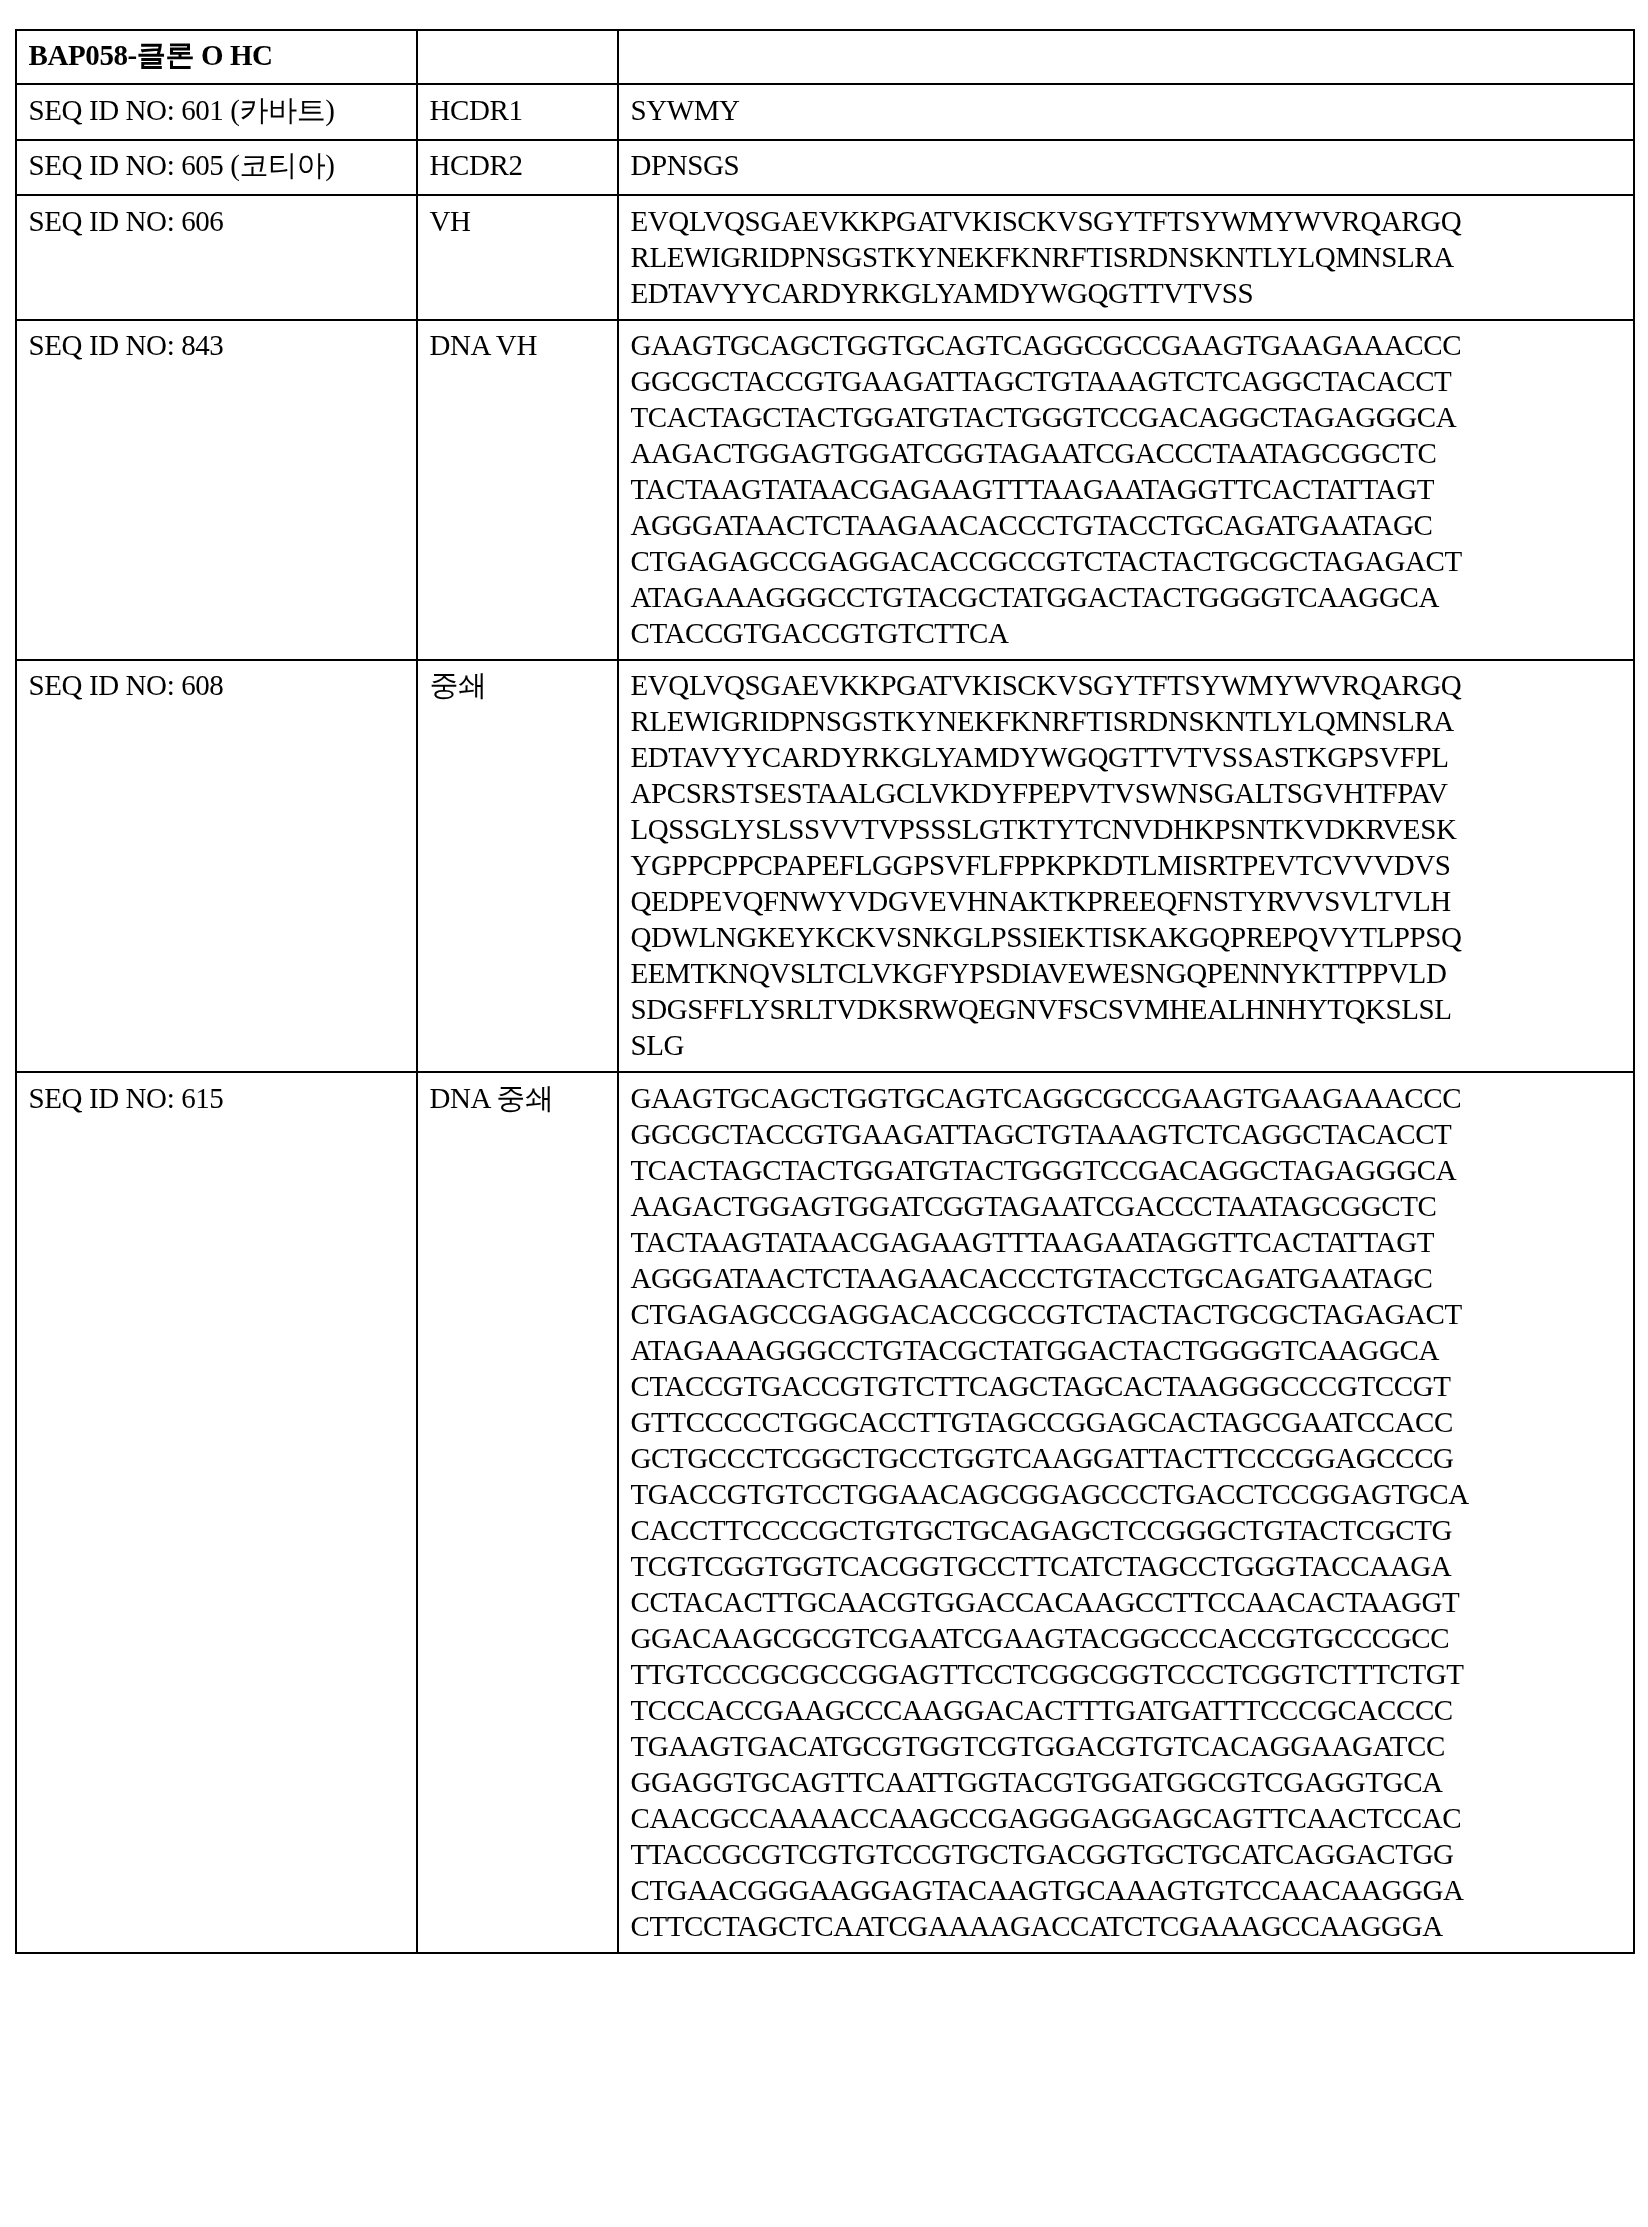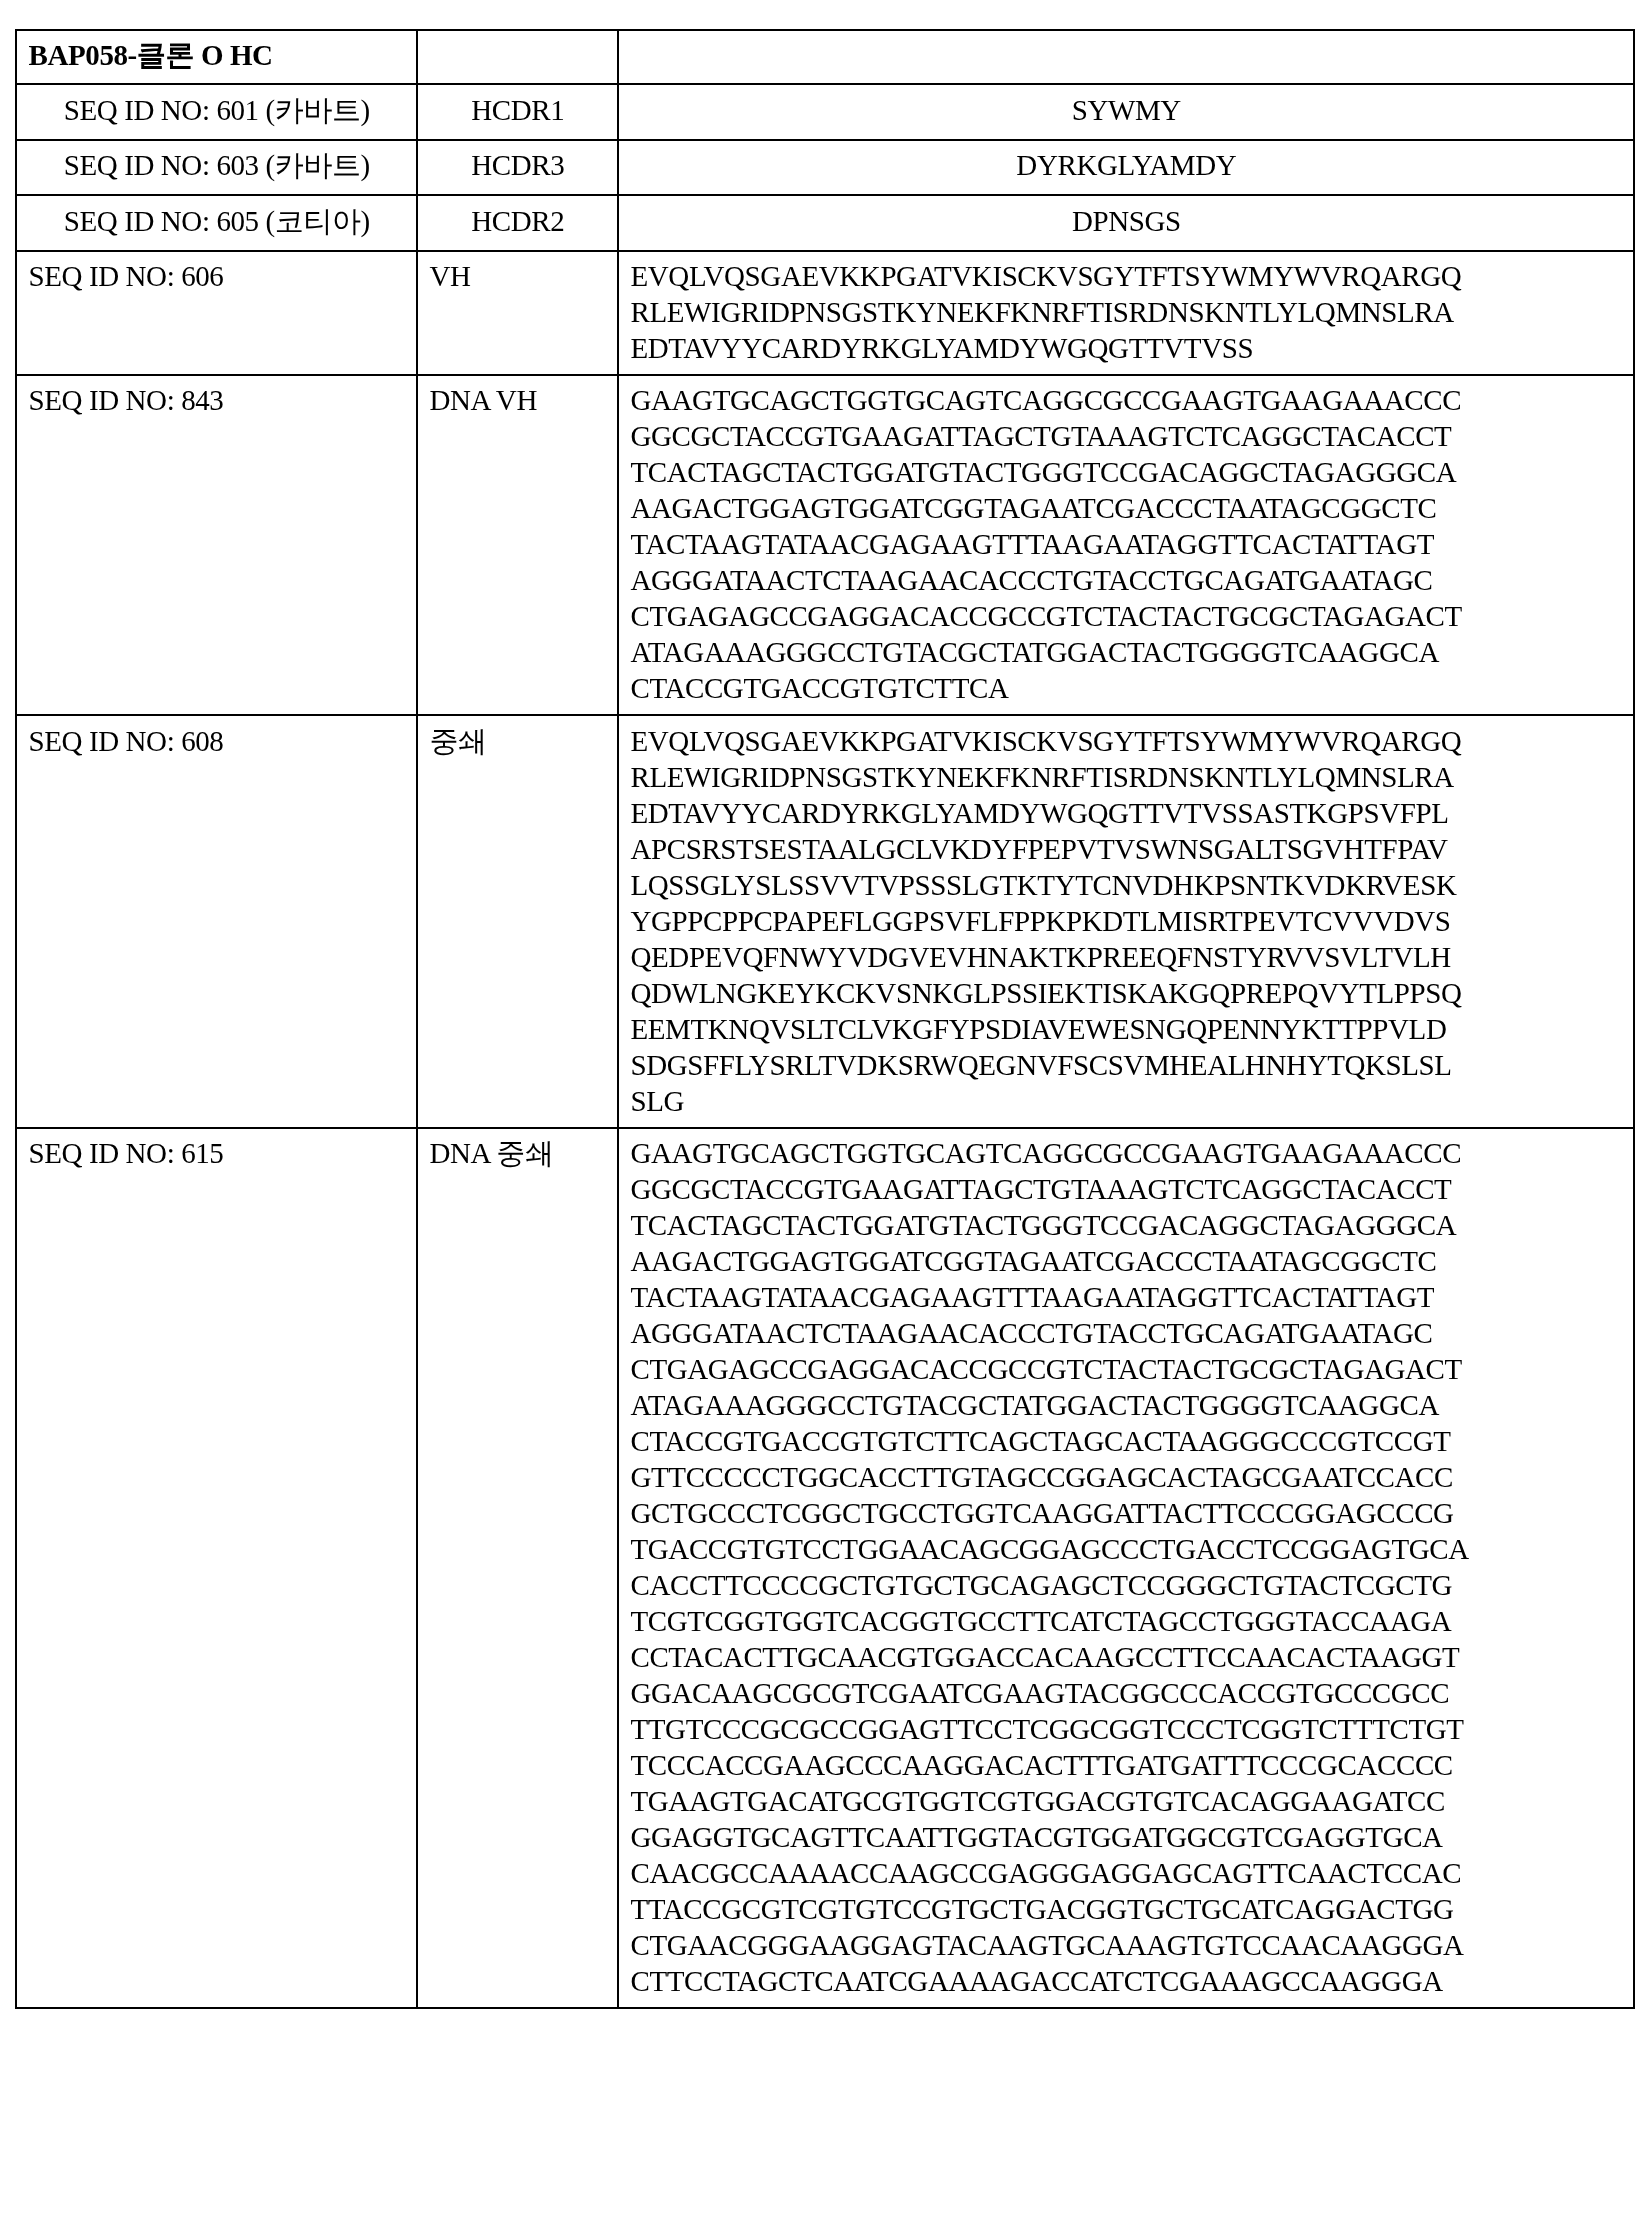--- a/index.html
+++ b/index.html
@@ -14,21 +14,21 @@
   table.seq-table td {
     border: 2.4px solid #000; vertical-align: top;
     padding: 6.4px 11.2px 8px 11.2px;
     font-size: 29px; line-height: 36px;
     letter-spacing: -0.4px;
   }
   col.c1 { width: 401px; }
   col.c2 { width: 201px; }
   col.c3 { width: 1016px; }
   td.title-cell { font-weight: bold; height: 38px; }
-  tr.short td { height: 39px; text-align: center; }
+  tr.short td { height: 39px; }
   .seq-line { display: block; white-space: nowrap; }
 </style>
 </head>
 <body>
 
 <table class="seq-table">
   <colgroup>
       <col class="c1">
       <col class="c2">
       <col class="c3">
@@ -37,27 +37,20 @@
     <tr>
       <td class="title-cell">BAP058-클론 O HC</td>
       <td></td>
       <td></td>
     </tr>
   <tr class="short">
         <td>SEQ ID NO: 601 (카바트)</td>
         <td>HCDR1</td>
         <td>
           <span class="seq-line">SYWMY</span>
-        </td>
-      </tr>
-      <tr class="short">
-        <td>SEQ ID NO: 603 (카바트)</td>
-        <td>HCDR3</td>
-        <td>
-          <span class="seq-line">DYRKGLYAMDY</span>
         </td>
       </tr>
       <tr class="short">
         <td>SEQ ID NO: 605 (코티아)</td>
         <td>HCDR2</td>
         <td>
           <span class="seq-line">DPNSGS</span>
         </td>
       </tr>
       <tr>

